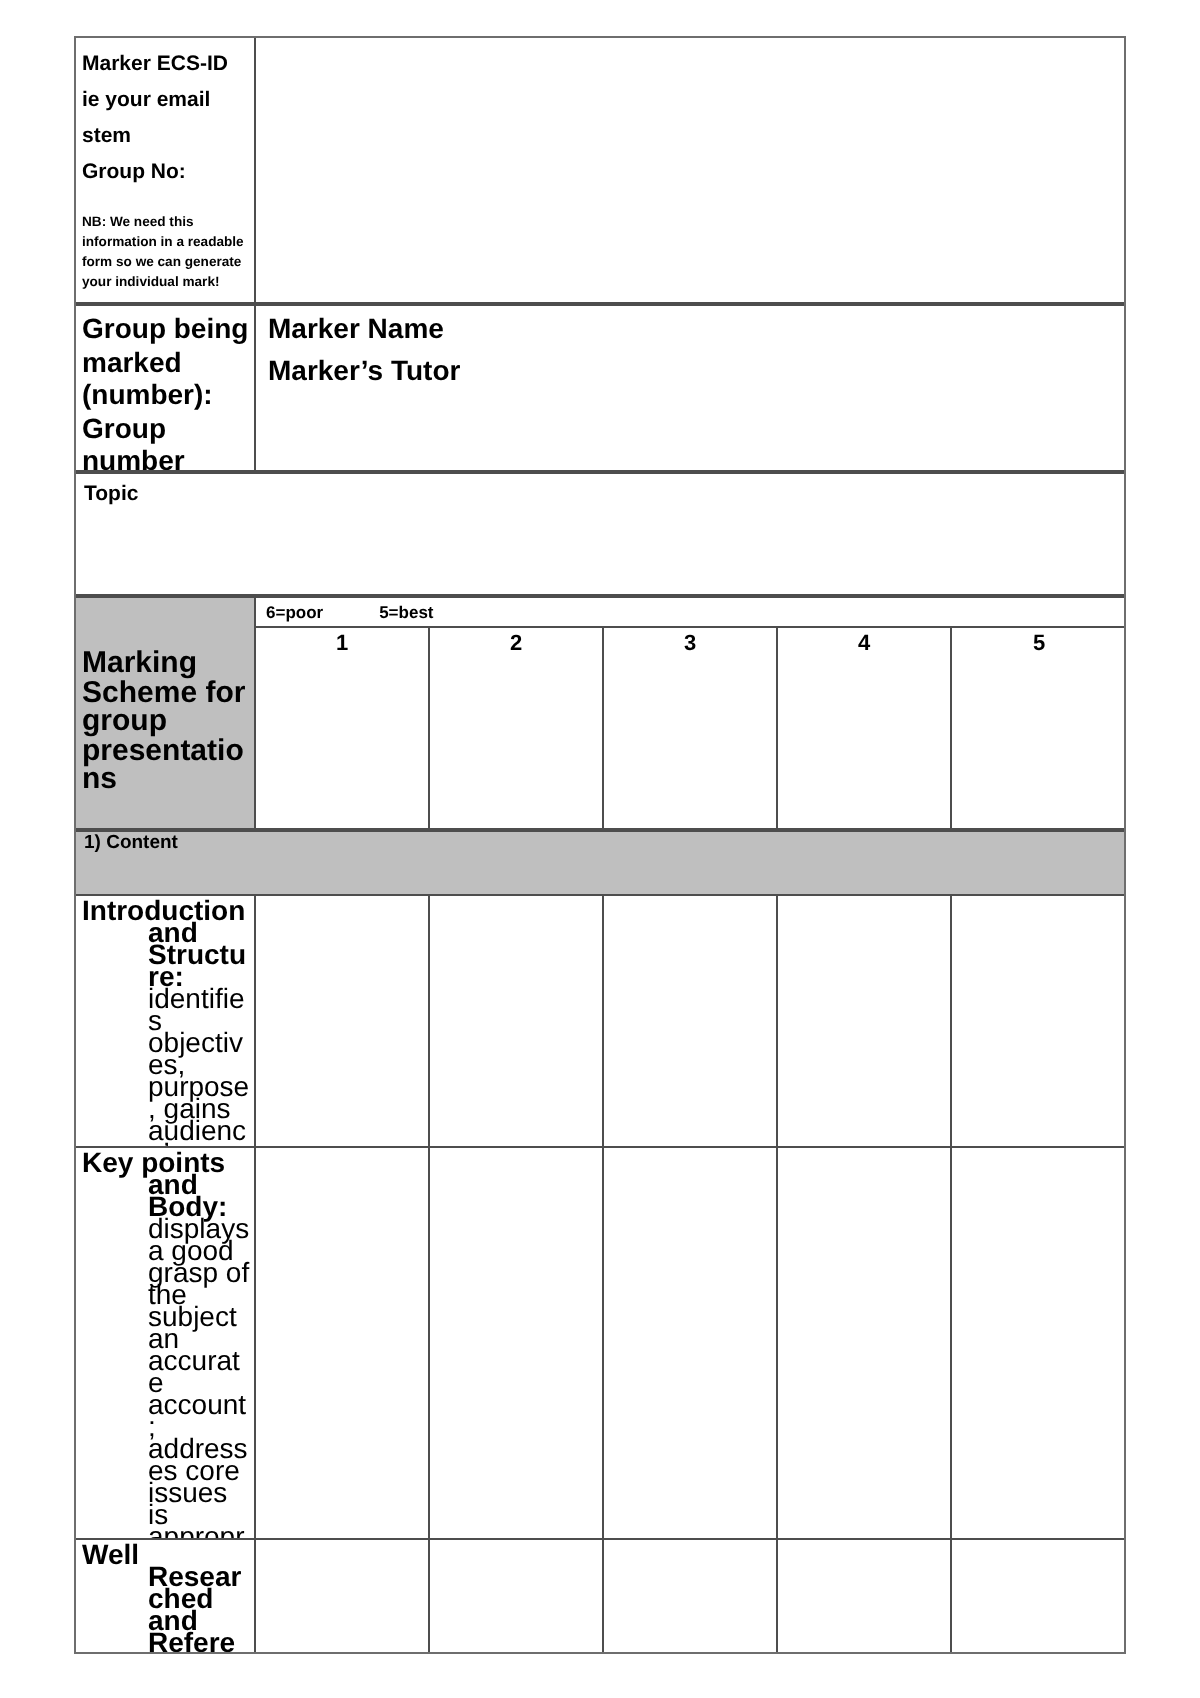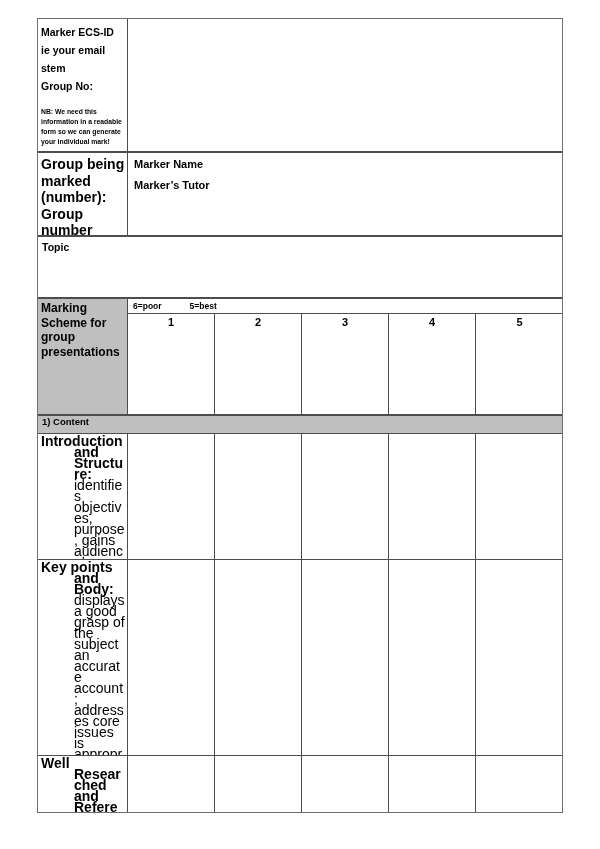--- a/index.html
+++ b/index.html
@@ -33,39 +33,39 @@
 
   
   .r1 { height: 134px; }
   .hdr-lines { font-size: 10.5px; font-weight: bold; line-height: 18px; padding: 4px 2px 0 3px; }
   .nb-note { font-size: 6.8px; font-weight: bold; line-height: 10px; padding: 0 2px 0 3px; margin-top: 12px; }
   .session-lines { font-size: 9.5px; font-weight: bold; line-height: 11px; padding: 7px 4px 0 6px; }
 
   
   .r2 { height: 84px; }
   .grp-lines { font-size: 14px; font-weight: bold; line-height: 16.5px; padding: 3px 2px 0 3px; }
-  .marker-lines { font-size: 11px; font-weight: bold; line-height: 10.5px; padding: 6px 4px 0 6px; }
+  .marker-lines { font-size: 14px; font-weight: bold; line-height: 10.5px; padding: 6px 4px 0 6px; }
 
   
   .r3 { height: 62px; }
   .topic-label { font-size: 10.5px; font-weight: bold; padding: 4px 0 0 4px; }
 
   
   .r4 { height: 117px; }
   .scheme-cell { padding: 2px 2px 0 3px; }
-  .scheme-title { font-size: 12px; font-weight: bold; line-height: 14.5px; overflow-wrap: break-word; word-break: break-word; }
+  .scheme-title { font-size: 15px; font-weight: bold; line-height: 14.5px; overflow-wrap: break-word; word-break: break-word; margin-top: 24px; }
   .scheme-sub { font-size: 8.5px; font-weight: bold; line-height: 10.8px; }
   .scale-band { height: 15px; border-bottom: 1px solid #4d4d4d; font-size: 8.5px; font-weight: bold; padding: 2px 0 0 5px; }
   .scale-high { margin-left: 28px; margin-top: 16px; }
   .num-row { display: flex; height: 101px; }
   .num-cell { width: 87px; flex: 0 0 87px; text-align: center; font-size: 11px; font-weight: bold; padding-top: 2px; }
   .num-cell.vlast, .score-cell.vlast { border-right: none; }
 
   
-  .r5 { height: 18px; }
+  .r5 { height: 32px; }
   .section-band { font-size: 9.5px; font-weight: bold; line-height: 12px; padding-left: 4px; width: 100%; }
 
   
   .r6 { height: 126px; }
   .r7 { height: 196px; justify-content: space-between; }
   .r8 { height: 56px; }
   .crit-cell {
     font-size: 14px;
     line-height: 11px;
     padding: 2px 2px 0 36px;

